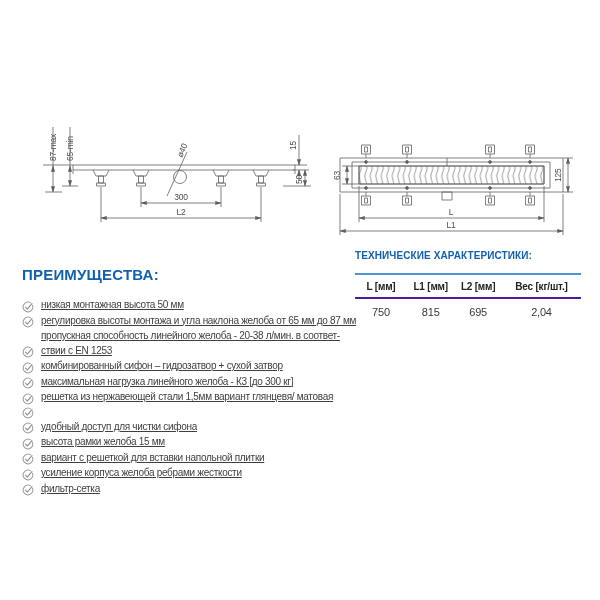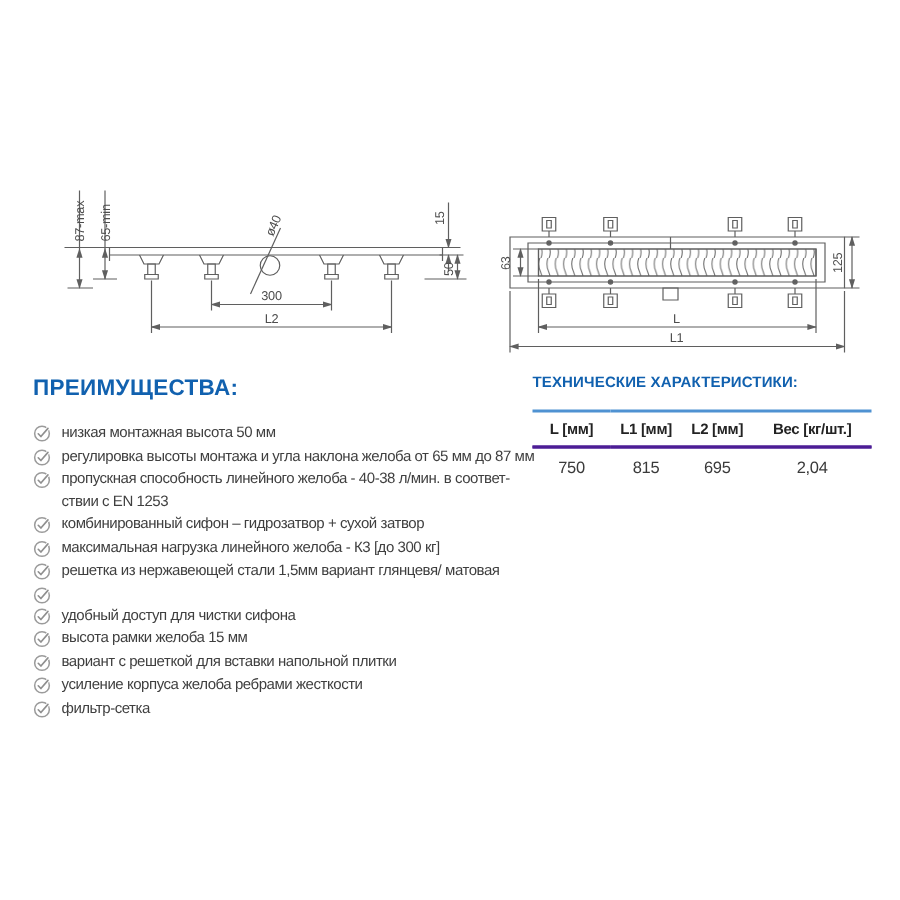--- a/index.html
+++ b/index.html
@@ -7,24 +7,24 @@
         font-family:"Liberation Sans",sans-serif;overflow:hidden;}
 
   
   .svg-side{position:absolute;left:15px;top:95px;}
   .svg-top{position:absolute;left:330px;top:118px;}
   .draw line,.draw path,.draw rect,.draw circle,.draw polyline{vector-effect:non-scaling-stroke;}
   .draw text{font-family:"Liberation Sans",sans-serif;font-size:8.5px;fill:#4d4d4d;letter-spacing:-0.2px;}
 
   
   .adv{position:absolute;left:22px;top:250px;width:322px;}
-  .adv h2{margin:0 0 15px 0;font-size:15px;font-weight:bold;color:#1161af;letter-spacing:0.2px;}
+  .adv h2{margin:16px 0 15px 0;font-size:15px;font-weight:bold;color:#1161af;letter-spacing:0.2px;}
   .adv ul{list-style:none;margin:0;padding:0;}
-  .adv li{display:flex;align-items:flex-start;gap:7px;margin-bottom:1px;
-          font-size:10px;letter-spacing:-0.3px;color:#3f3f3f;line-height:14.5px;}
+  .adv li{display:flex;align-items:flex-end;gap:7px;margin-bottom:1px;
+          font-size:10px;letter-spacing:-0.3px;color:#3f3f3f;line-height:14.5px;text-decoration:underline;}
   .adv li .txt{white-space:nowrap;}
   .check{width:12px;height:12px;flex-shrink:0;margin-top:1px;}
   .check circle{fill:none;stroke:#9b9b9b;stroke-width:1.1;}
   .check .casing{fill:none;stroke:#ffffff;stroke-width:2.6;stroke-linecap:round;stroke-linejoin:round;}
   .check .mark{fill:none;stroke:#8f8f8f;stroke-width:1.2;stroke-linecap:round;stroke-linejoin:round;}
 
   
   .specs{position:absolute;left:355px;top:250px;width:226px;}
   .specs h2{margin:0 0 12px 0;font-size:10px;font-weight:bold;color:#1161af;white-space:nowrap;letter-spacing:0.1px;}
   .specs table{width:100%;border-collapse:collapse;border-top:2px solid #4f92d2;}
@@ -212,21 +212,21 @@
             <path class="mark" d="M3.8,6.7 L5.7,8.7 L10.8,2.8"></path>
           </svg>
         <span class="txt">регулировка высоты монтажа и угла наклона желоба от 65 мм до 87 мм</span>
       </li>
       <li>
         <svg class="check" viewBox="0 0 13 13">
             <circle cx="6.5" cy="6.5" r="5.3"></circle>
             <path class="casing" d="M3.8,6.7 L5.7,8.7 L10.8,2.8"></path>
             <path class="mark" d="M3.8,6.7 L5.7,8.7 L10.8,2.8"></path>
           </svg>
-        <span class="txt"><span>пропускная способность линейного желоба - 40-38 л/мин. в соответ-</span><br><span>ствии с EN 1253</span></span>
+        <span class="txt"><span>пропускная способность линейного желоба - 20-38 л/мин. в соответ-</span><br><span>ствии с EN 1253</span></span>
       </li>
       <li>
         <svg class="check" viewBox="0 0 13 13">
             <circle cx="6.5" cy="6.5" r="5.3"></circle>
             <path class="casing" d="M3.8,6.7 L5.7,8.7 L10.8,2.8"></path>
             <path class="mark" d="M3.8,6.7 L5.7,8.7 L10.8,2.8"></path>
           </svg>
         <span class="txt">комбинированный сифон – гидрозатвор + сухой затвор</span>
       </li>
       <li>

